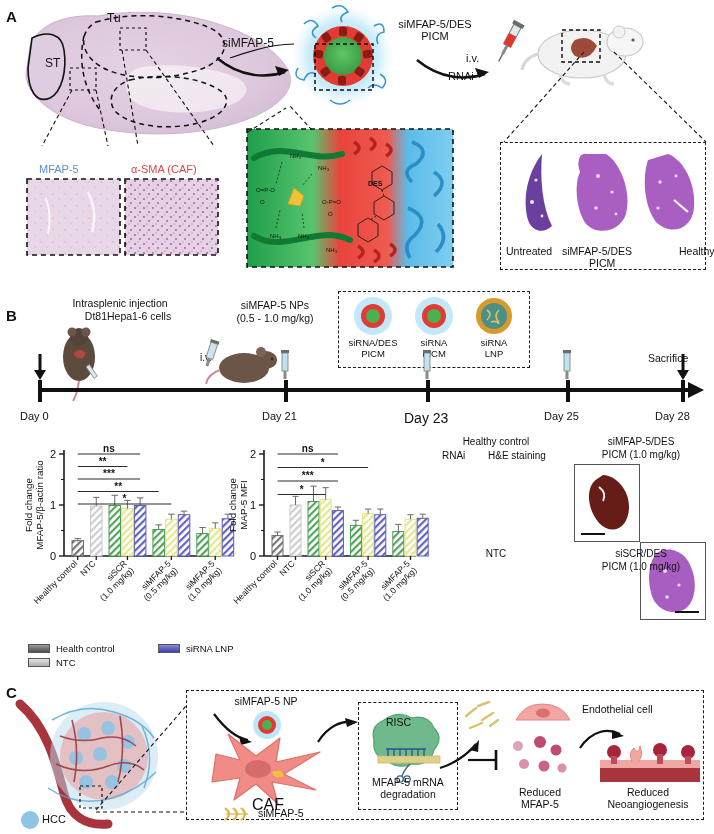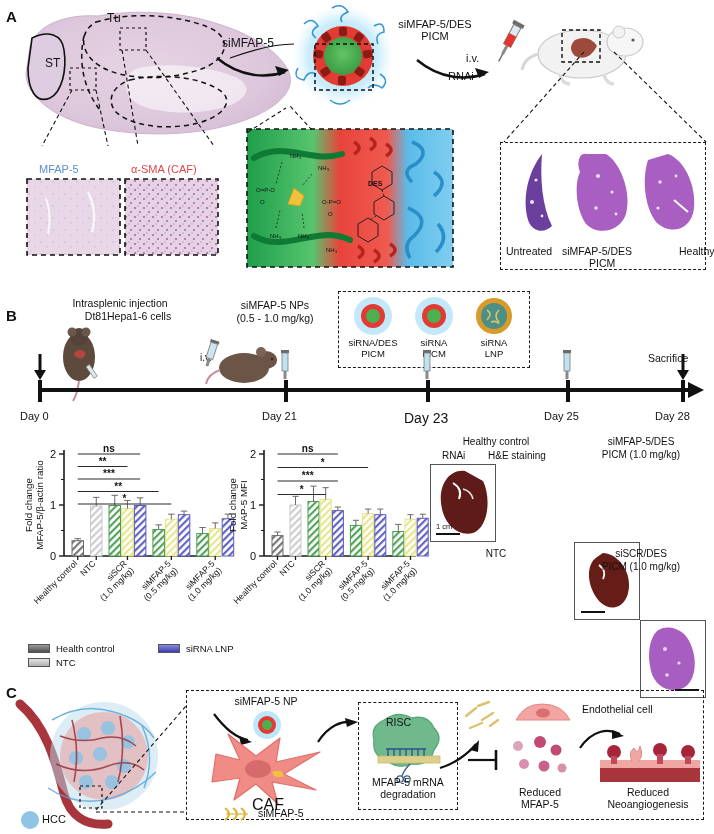--- a/index.html
+++ b/index.html
@@ -587,29 +587,20 @@
       </div>
     </div>
   </div>
 </div>
 
 <div class="abs" style="left:428px;top:436px;width:282px;height:240px;">
 
   <div class="abs txt ctr" style="left:2px;top:0;width:132px;">Healthy control</div>
   <div class="abs txt" style="left:14px;top:14px;">RNAi</div>
   <div class="abs txt" style="left:60px;top:14px;">H&amp;E staining</div>
-  <div class="abs lcell" style="left:2px;top:28px;width:66px;height:78px;">
-    <svg width="66" height="78">
-        <path d="M34,6 C18,4 8,20 10,38 C12,58 26,72 42,68 C58,62 60,32 52,16 Z" fill="#5e1b17"></path>
-      <path d="M22,18 q10,6 6,16" stroke="#fff" stroke-width="2" fill="none"></path>
-        <path d="M32,24 q8,2 10,10" stroke="#e8e8e8" stroke-width="1.6" fill="none"></path>
-      </svg>
-    <div class="scalebar" style="left:5px;bottom:6px;width:24px;"></div>
-    <div class="scaletxt" style="left:5px;bottom:10px;">1 cm</div>
-  </div>
 
   <div class="abs txt ctr" style="left:146px;top:0;width:134px;">siMFAP-5/DES</div>
   <div class="abs txt ctr" style="left:146px;top:13px;width:134px;">PICM (1.0 mg/kg)</div>
   <div class="abs lcell" style="left:146px;top:28px;width:66px;height:78px;">
     <svg width="66" height="78">
         <path d="M22,14 C10,22 12,44 24,58 C38,72 54,62 54,42 C54,24 40,10 28,10 Z" fill="#661d18"></path>
       <path d="M24,22 q8,6 4,14" stroke="#fff" stroke-width="1.8" fill="none"></path>
       </svg>
     <div class="scalebar" style="left:6px;bottom:6px;width:24px;"></div>
   </div>

